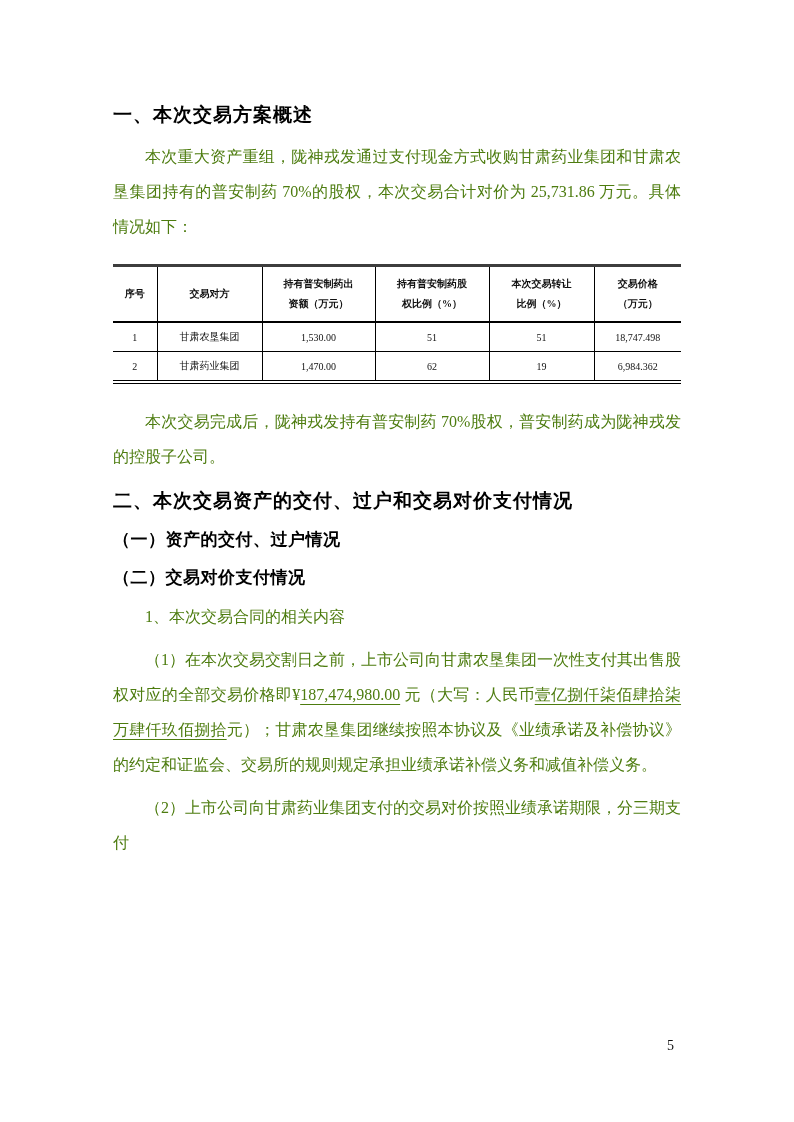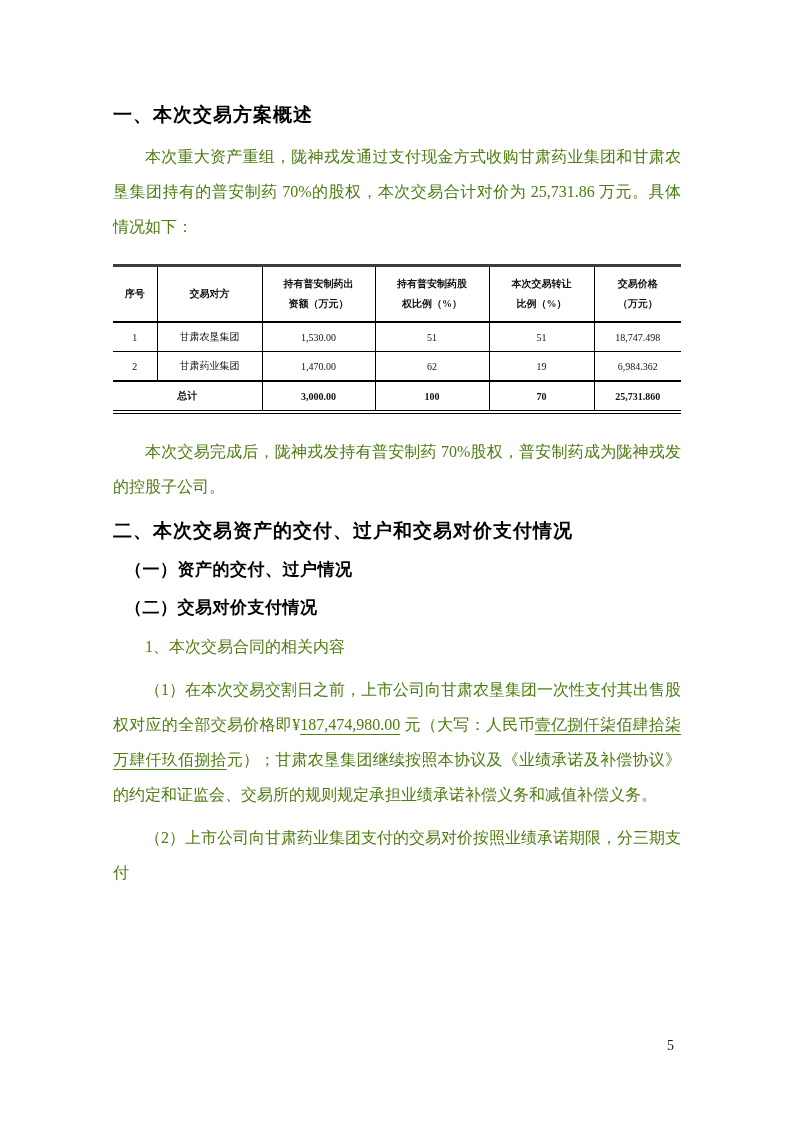--- a/index.html
+++ b/index.html
@@ -27,21 +27,21 @@
     line-height: 25px;
     margin: 14px 0 12px 0;
     color: #000;
     letter-spacing: 1px;
   }
   h2.sub {
     font-family: "Liberation Sans", "DejaVu Sans", sans-serif;
     font-weight: bold;
     font-size: 17px;
     line-height: 22px;
-    margin: 16px 0 10px 12px;
+    margin: 16px 0 10px 0;
     color: #000;
     letter-spacing: 0.5px;
   }
   p.body {
     font-size: 16px;
     line-height: 35px;
     margin: 8px 0;
     text-align: justify;
     text-indent: 32px;
     color: #4d7c0f;
@@ -151,27 +151,20 @@
           <td>18,747.498</td>
         </tr>
         <tr>
           <td>2</td>
           <td>甘肃药业集团</td>
           <td>1,470.00</td>
           <td>62</td>
           <td>19</td>
           <td>6,984.362</td>
         </tr>
-        <tr class="total">
-          <td colspan="2">总计</td>
-          <td>3,000.00</td>
-          <td>100</td>
-          <td>70</td>
-          <td>25,731.860</td>
-        </tr>
       </tbody>
     </table>
 
     <p class="body">本次交易完成后，陇神戎发持有普安制药 70%股权，普安制药成为陇神戎发的控股子公司。</p>
 
     <h1 class="sec">二、本次交易资产的交付、过户和交易对价支付情况</h1>
 
     <h2 class="sub">（一）资产的交付、过户情况</h2>
 
     <h2 class="sub">（二）交易对价支付情况</h2>

